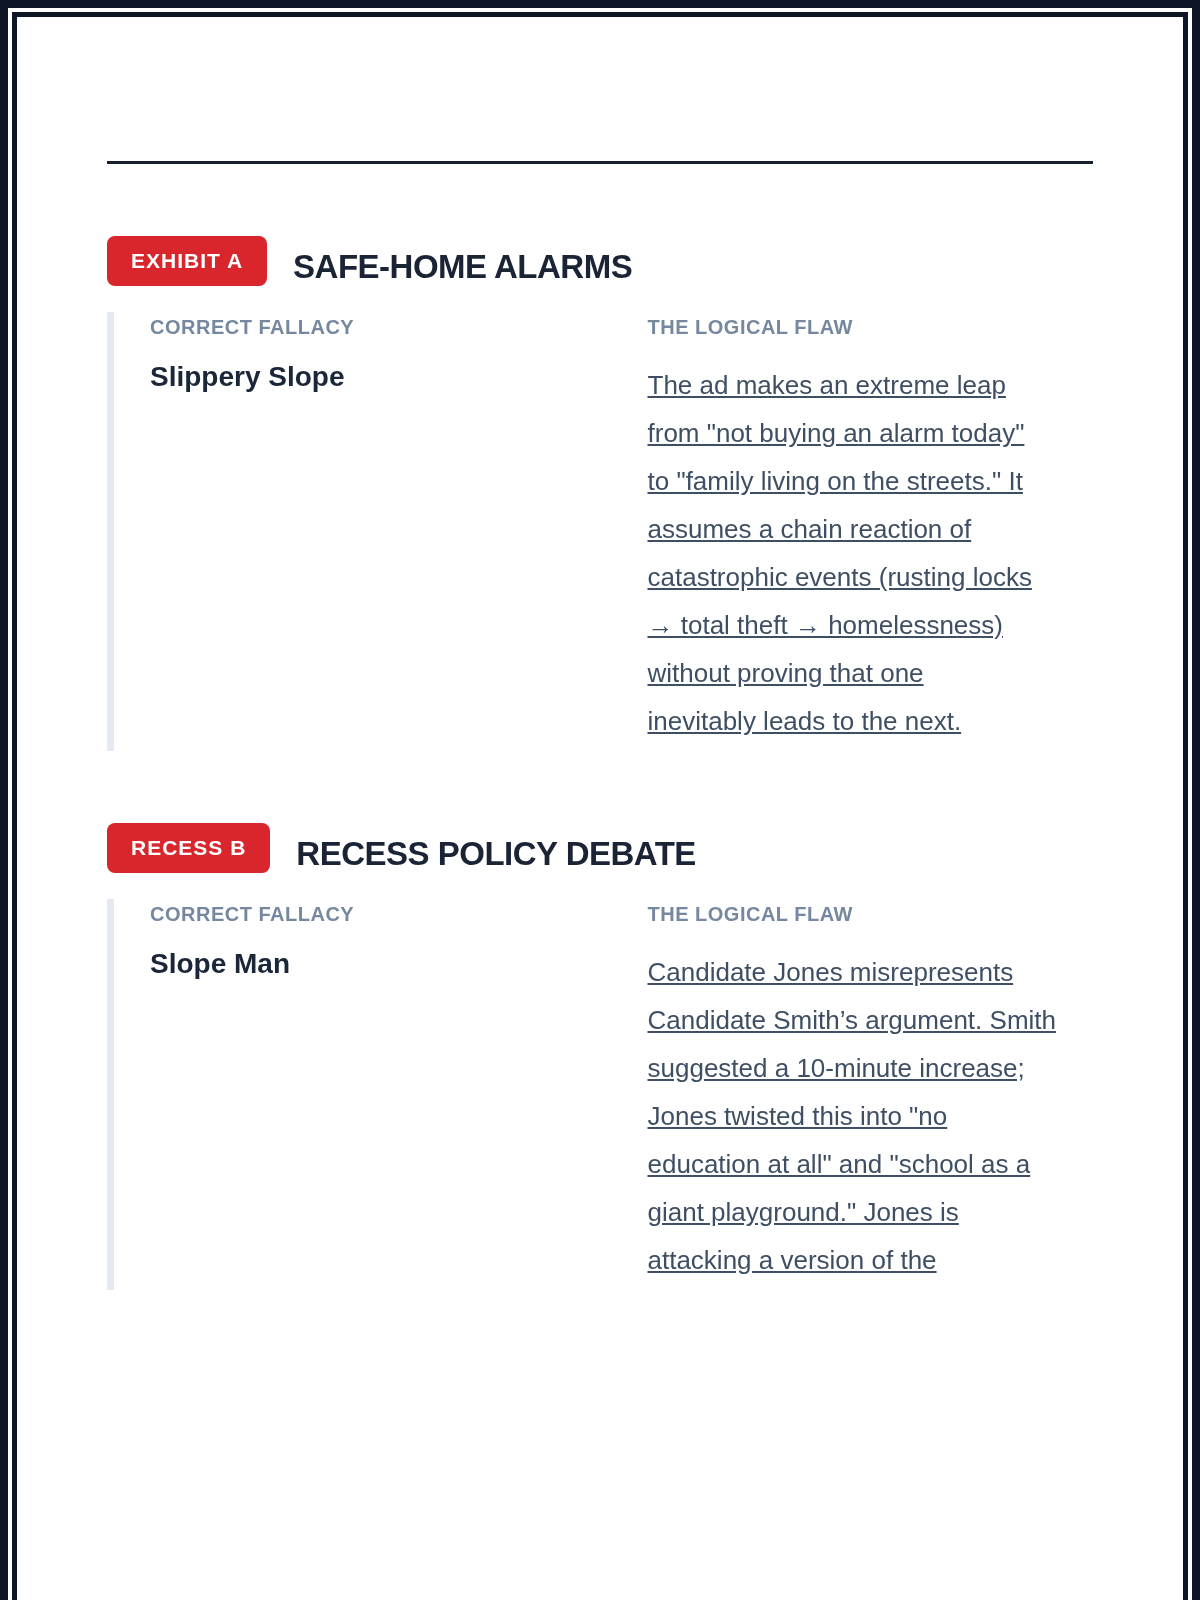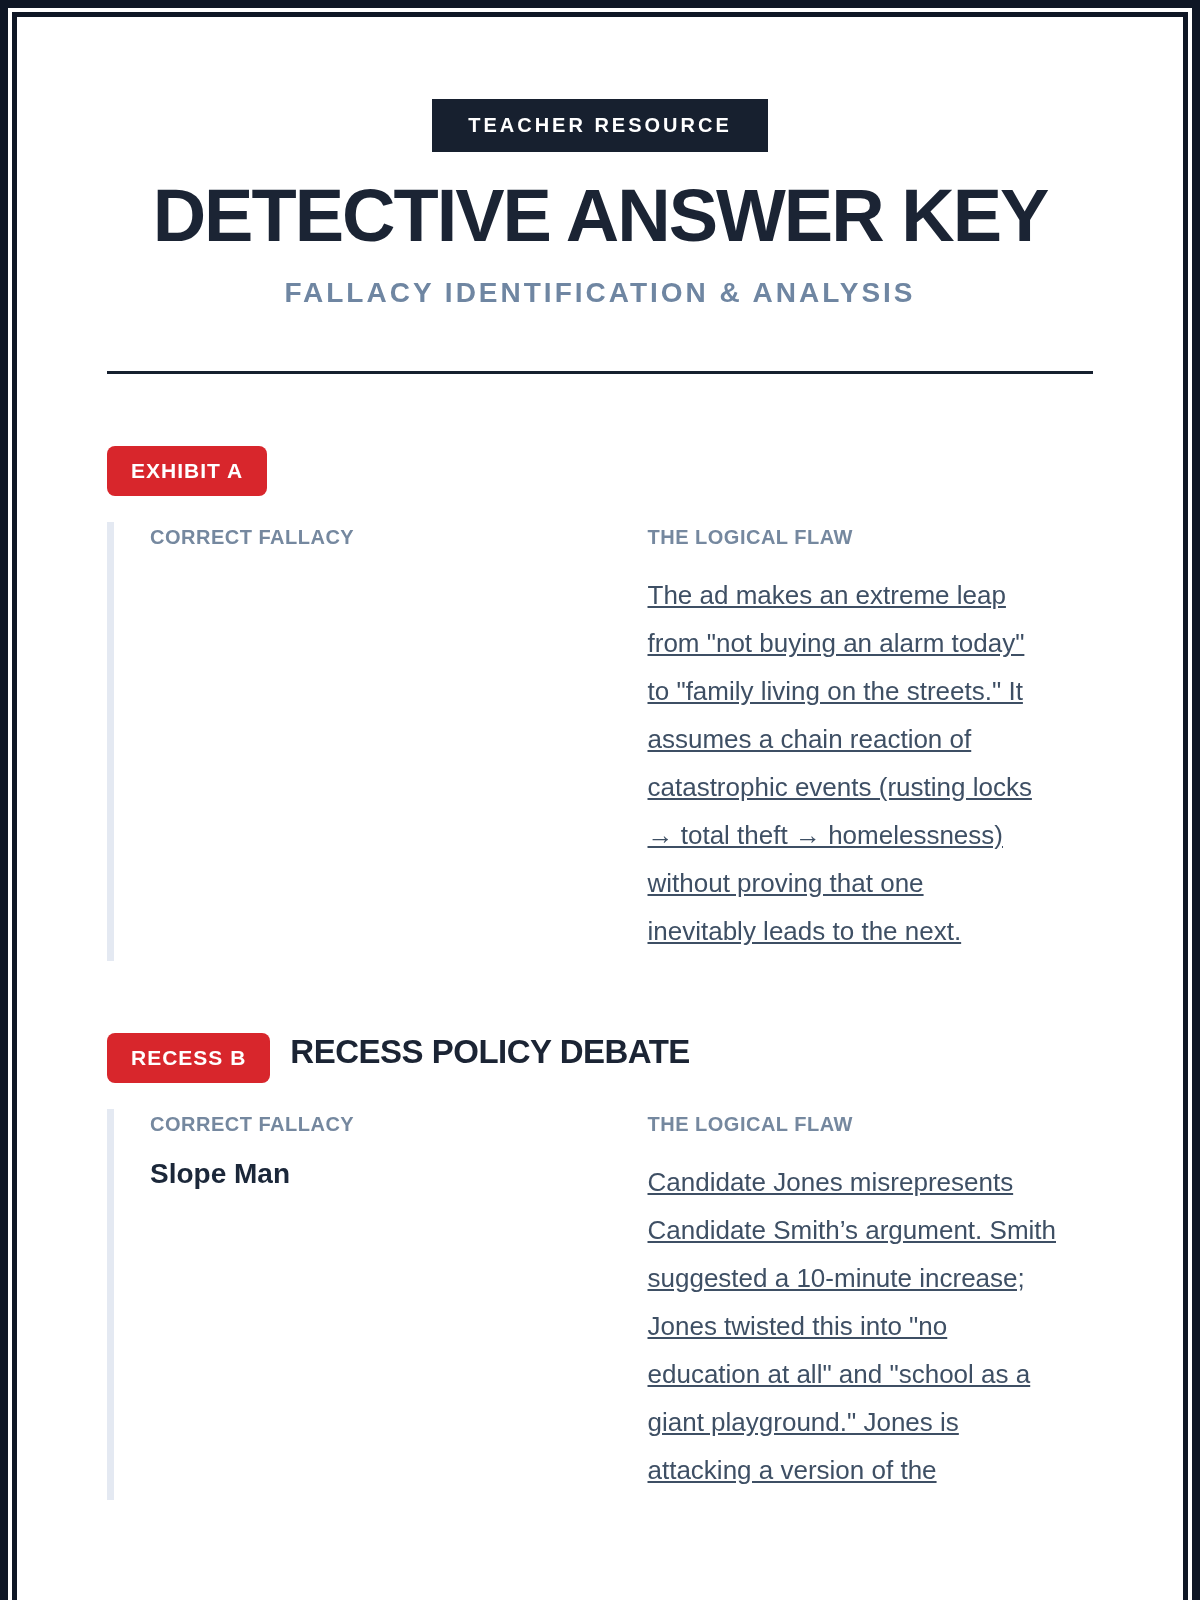--- a/index.html
+++ b/index.html
@@ -59,22 +59,22 @@
   .divider {
     margin-top: 62px;
     border: none;
     border-top: 3px solid #16202f;
     width: 100%;
   }
   
   .exhibit { margin-top: 72px; }
   .exhibit-head {
     display: flex;
-    align-items: flex-start;
-    gap: 20px;
+    align-items: flex-end;
+    gap: 26px;
   }
   .exhibit-badge {
     display: inline-block;
     background: #d8262c;
     color: #ffffff;
     font-size: 21px;
     font-weight: bold;
     letter-spacing: 1px;
     padding: 13px 24px;
     border-radius: 8px;
@@ -114,35 +114,32 @@
     text-decoration: underline;
   }
 </style>
 </head>
 <body>
 
 <div class="frame-outer">
   <div class="frame-gap">
     <div class="page">
 
-      <div class="hero">
-        <div class="top-badge">TEACHER RESOURCE</div>
-        <h1 class="page-title">DETECTIVE ANSWER KEY</h1>
-        <div class="page-subtitle">FALLACY IDENTIFICATION &amp; ANALYSIS</div>
-      </div>
 
       <hr class="divider">
 
       <section class="exhibit">
         <div class="exhibit-head">
           <span class="exhibit-badge">EXHIBIT A</span>
+          <h2 class="exhibit-title">SAFE-HOME ALARMS</h2>
         </div>
         <div class="answer-card">
           <div class="col">
             <div class="col-header">CORRECT FALLACY</div>
+            <div class="fallacy-name">Slippery Slope</div>
           </div>
           <div class="col">
             <div class="col-header">THE LOGICAL FLAW</div>
             <p class="flaw-text">The ad makes an extreme leap
 from "not buying an alarm today"
 to "family living on the streets." It
 assumes a chain reaction of
 catastrophic events (rusting locks
 → total theft → homelessness)
 without proving that one

